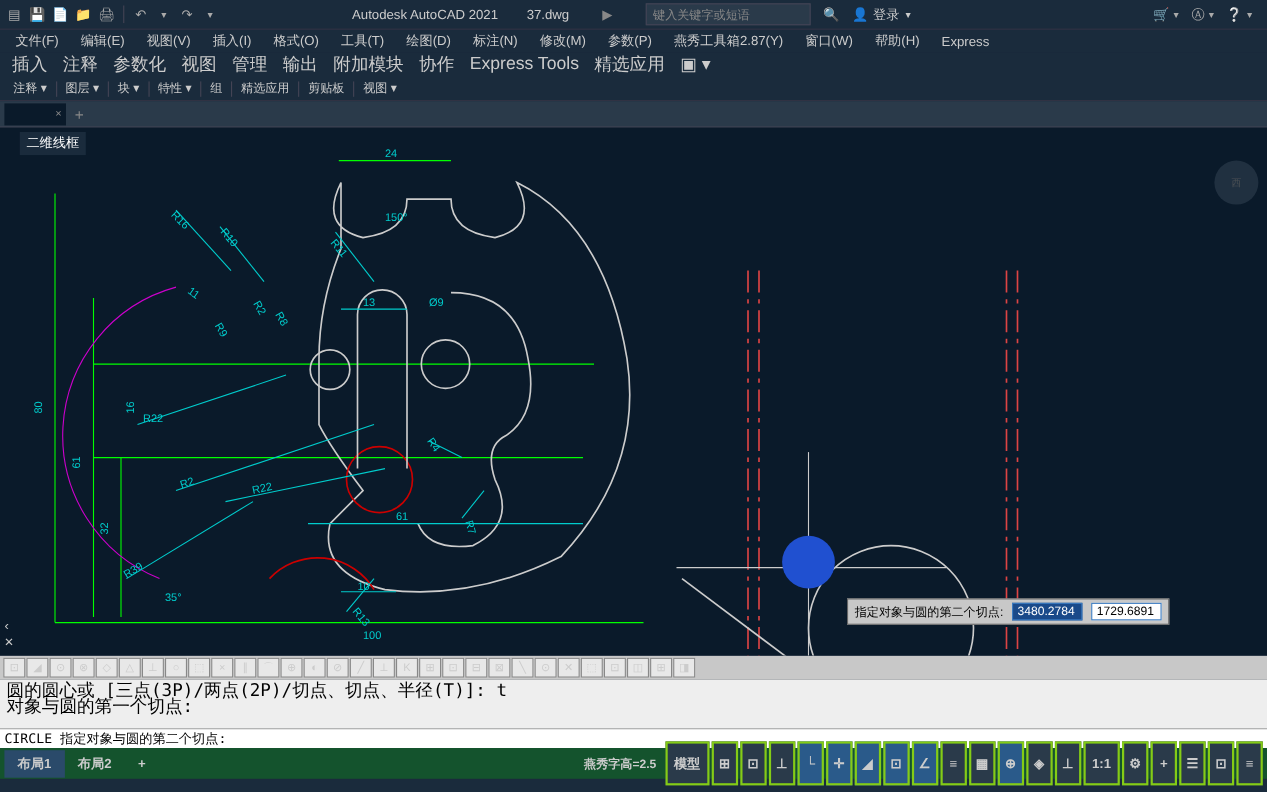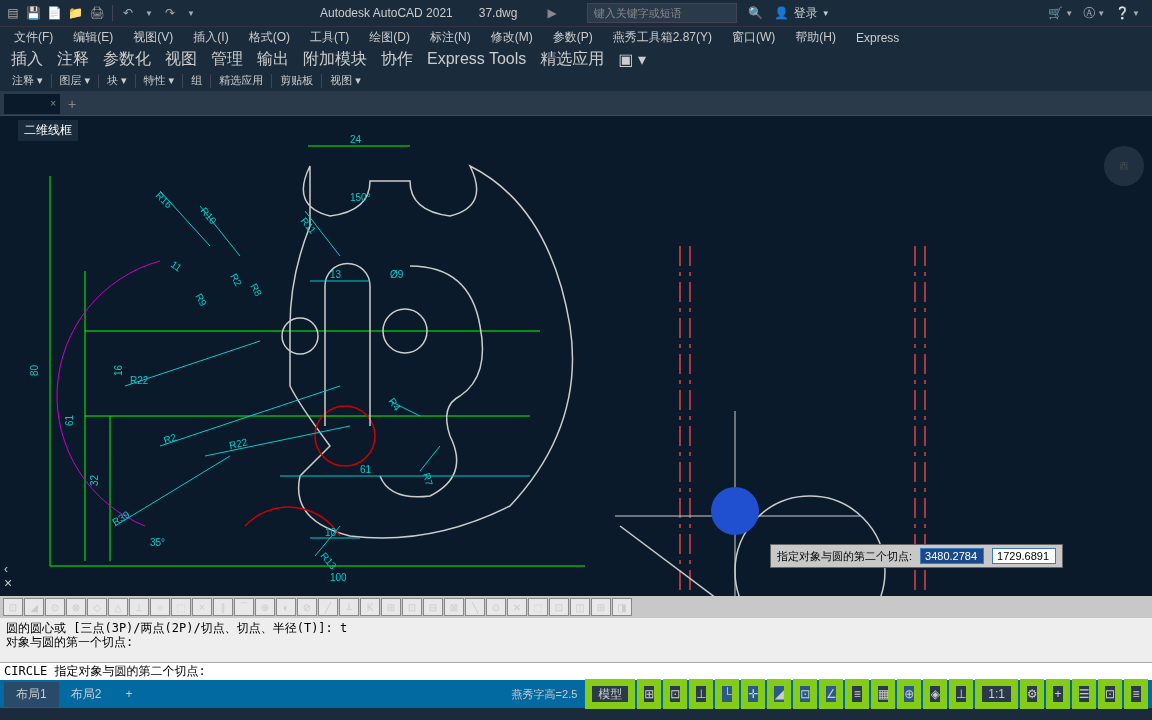--- a/index.html
+++ b/index.html
@@ -25,29 +25,29 @@
 .doc-tab { width: 56px; height: 20px; display: flex; align-items: center; justify-content: center; color: #ccc; position: relative; cursor: pointer; }
 .doc-tab.active { background: #0a1a2a; }
 .close-x { position: absolute; right: 4px; color: #888; font-size: 10px; }
 .new-tab { width: 24px; color: #888; text-align: center; cursor: pointer; font-size: 14px; }
 .canvas-area { position: relative; background: #0a1a2a; height: 480px; overflow: hidden; }
 .workspace-label { position: absolute; top: 4px; left: 18px; color: #fff; background: #1a2b3c; padding: 2px 6px; font-size: 12px; }
 .cmd-close { position: absolute; bottom: 6px; left: 4px; color: #ccc; }
 .cmd-close span { display: block; line-height: 14px; }
 .osnap-bar { height: 22px; background: #c8c8c8; display: flex; align-items: center; padding: 0 3px; gap: 1px; }
 .osnap-btn { width: 20px; height: 18px; background: #e8e8e8; border: 1px solid #888; display: flex; align-items: center; justify-content: center; font-size: 10px; cursor: pointer; }
-.cmd-area { background: #eee; color: #000; font-size: 12px; padding: 3px 6px; height: 44px; }
+.cmd-area { background: #eee; color: #000; font-size: 16px; padding: 3px 6px; height: 44px; }
 .cmd-line { line-height: 14px; font-family: "SimSun", monospace; }
 .cmd-input-row { background: #fff; height: 18px; border-top: 1px solid #aaa; display: flex; align-items: center; padding: 0 4px; font-family: "SimSun", monospace; color: #000; }
-.statusbar { height: 28px; background: #0369a1; display: flex; align-items: center; padding: 0 4px; }
+.statusbar { height: 28px; background: #14532d; display: flex; align-items: center; padding: 0 4px; font-weight: bold; }
 .layout-tab { padding: 4px 12px; color: #ccc; font-size: 12px; cursor: pointer; }
 .layout-tab.active { background: #2a4a6a; }
 .status-right { margin-left: auto; display: flex; align-items: center; gap: 2px; }
 .status-text { color: #ccc; padding: 0 6px; font-size: 11px; }
-.status-btn { width: 24px; height: 30px; display: flex; align-items: center; justify-content: center; cursor: pointer; color: #ccc; background: #2a3a4a; border: 7px solid #84cc16; }
+.status-btn { width: 24px; height: 40px; display: flex; align-items: center; justify-content: center; cursor: pointer; color: #ccc; background: #2a3a4a; border: 2px solid #84cc16; }
 .status-btn.active { background: #2a5a8a; }
 .drawing { position: absolute; top: 10px; left: 30px; }
 .right-drawing { position: absolute; top: 100px; left: 610px; }
 .tooltip-box { position: absolute; top: 428px; left: 770px; background: #c8c8c8; border: 1px solid #666; padding: 3px 6px; font-size: 11px; color: #000; display: flex; align-items: center; gap: 8px; }
 .tooltip-input { background: #fff; border: 1px solid #3a7ac0; padding: 1px 4px; font-size: 11px; width: 64px; }
 .tooltip-input.selected { background: #1a4a8a; color: #fff; }
 .navcube { position: absolute; top: 30px; right: 8px; width: 40px; height: 40px; background: #2a3a4a; border-radius: 50%; display: flex; align-items: center; justify-content: center; color: #666; font-size: 9px; opacity: 0.7; }
 svg text { font-size: 10px; fill: #0cc; }
 svg .dim-line { stroke: #0cc; stroke-width: 1; fill: none; }
 svg .obj-line { stroke: #ccc; stroke-width: 1.5; fill: none; }

